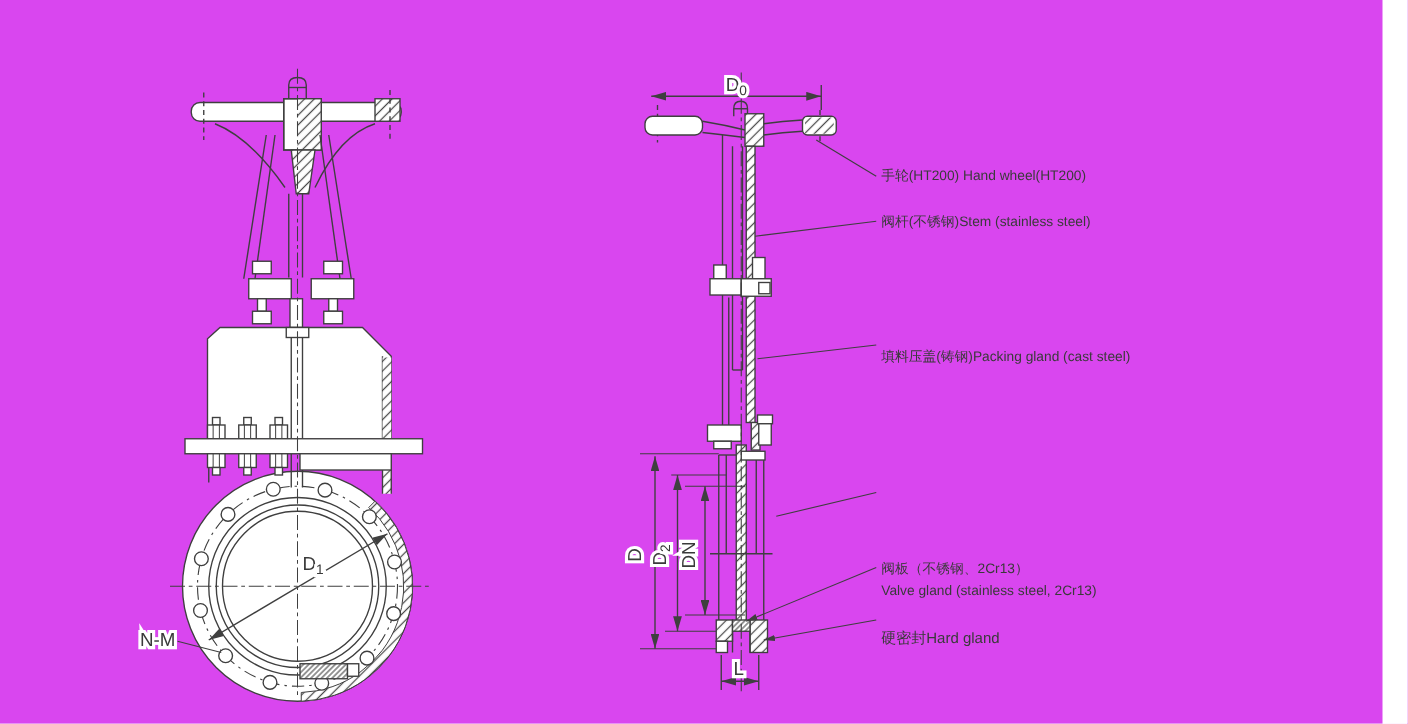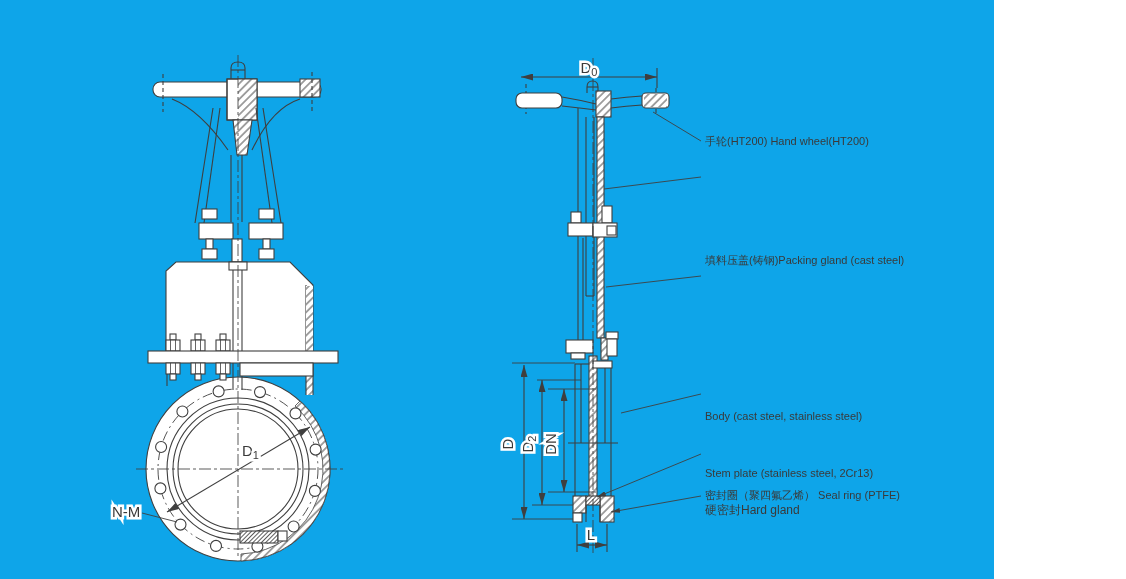--- a/index.html
+++ b/index.html
@@ -1,16 +1,16 @@
 <!DOCTYPE html>
 <html><head>
 <meta charset="utf-8">
 <style>
   html,body{margin:0;padding:0;background:#fff;}
-  .stage{position:relative;width:994px;height:579px;background:#0ea5e9;overflow:hidden;
+  .stage{position:relative;width:1106px;height:579px;background:#d946ef;overflow:hidden;
          font-family:"Liberation Sans",sans-serif;}
   .label{position:absolute;font-size:11px;line-height:19px;color:#3a3a3a;white-space:nowrap;}
   .label.small{font-size:12px;line-height:13px;}
   svg text{font-family:"Liberation Sans",sans-serif;fill:#3a3a3a;}
   .dimtxt{paint-order:stroke fill;stroke:#fff;stroke-width:5px;}
 </style>
 </head>
 <body>
 
 <div class="stage">
@@ -250,18 +250,18 @@
     <text class="dimtxt" x="242" y="456"><tspan>D</tspan><tspan dy="3" font-size="11">1</tspan></text>
     <text class="dimtxt" x="533" y="444" text-anchor="middle" transform="rotate(-90 533 444)"><tspan>D</tspan><tspan dy="3" font-size="11">2</tspan></text>
     <text class="dimtxt" x="513" y="444" text-anchor="middle" transform="rotate(-90 513 444)">D</text>
     <text class="dimtxt" x="556" y="444" text-anchor="middle" transform="rotate(-90 556 444)">DN</text>
     <text class="dimtxt" x="591" y="540" text-anchor="middle">L</text>
     <text class="dimtxt" x="112" y="517">N-M</text>
   </g>
 </svg>
 
 <div class="label" style="left:705px;top:132px">手轮(HT200) Hand wheel(HT200)</div>
-<div class="label" style="left:705px;top:251px">填料压盖(铸钢)Packing gland (cast steel)</div>
-<div class="label" style="left:705px;top:407px">Body (cast steel, stainless steel)</div>
-<div class="label" style="left:705px;top:464px">Stem plate (stainless steel, 2Cr13)</div>
-<div class="label" style="left:705px;top:486px">密封圈（聚四氟乙烯） Seal ring (PTFE)</div>
+<div class="label" style="left:705px;top:169px">阀杆(不锈钢)Stem (stainless steel)</div>
+<div class="label" style="left:705px;top:277px">填料压盖(铸钢)Packing gland (cast steel)</div>
+<div class="label" style="left:705px;top:446px">阀板（不锈钢、2Cr13）</div>
+<div class="label" style="left:705px;top:464px">Valve gland (stainless steel, 2Cr13)</div>
 <div class="label small" style="left:705px;top:504px">硬密封Hard gland</div>
 </div>
 
 </body></html>

